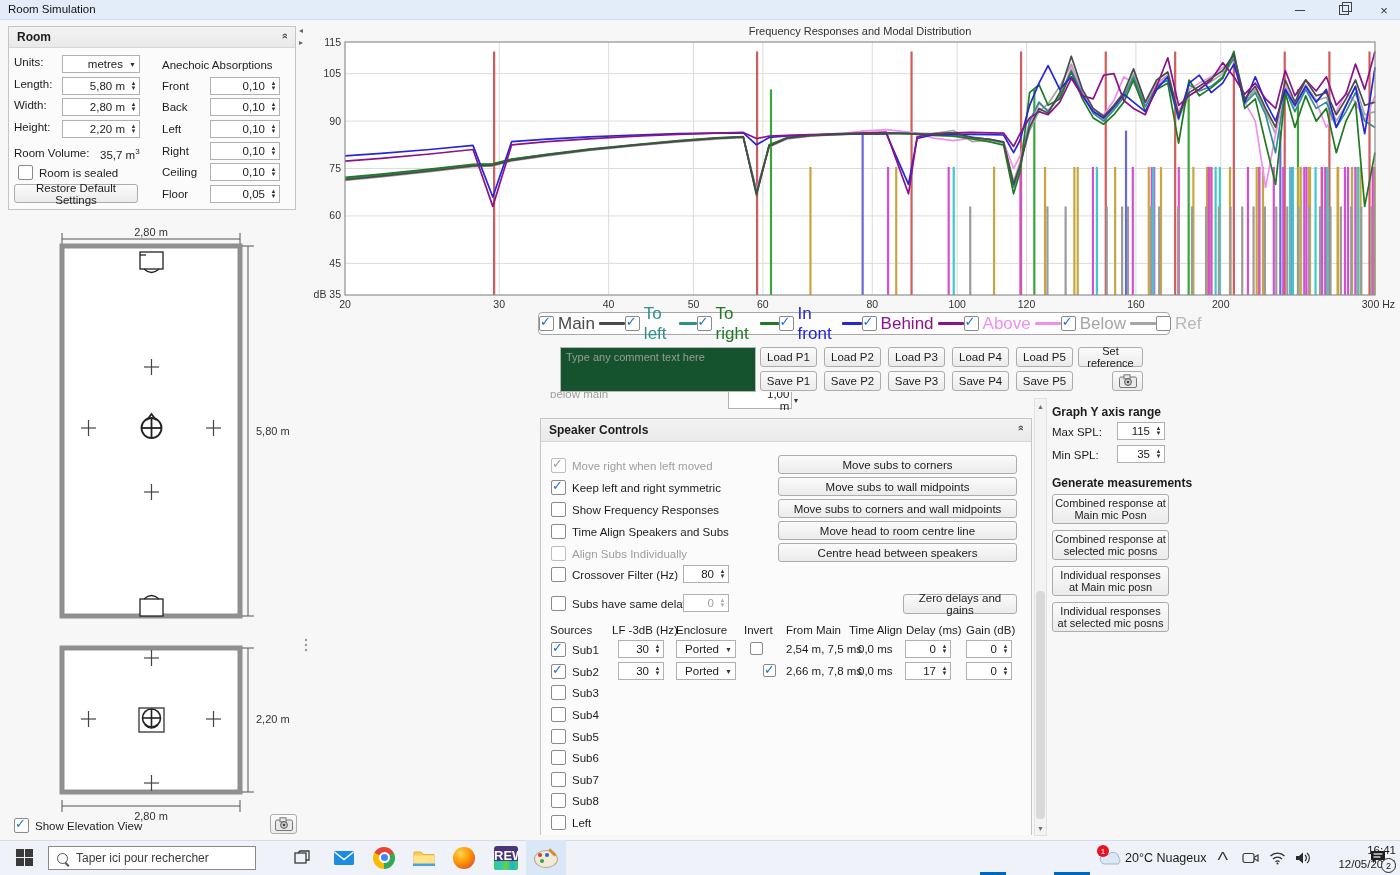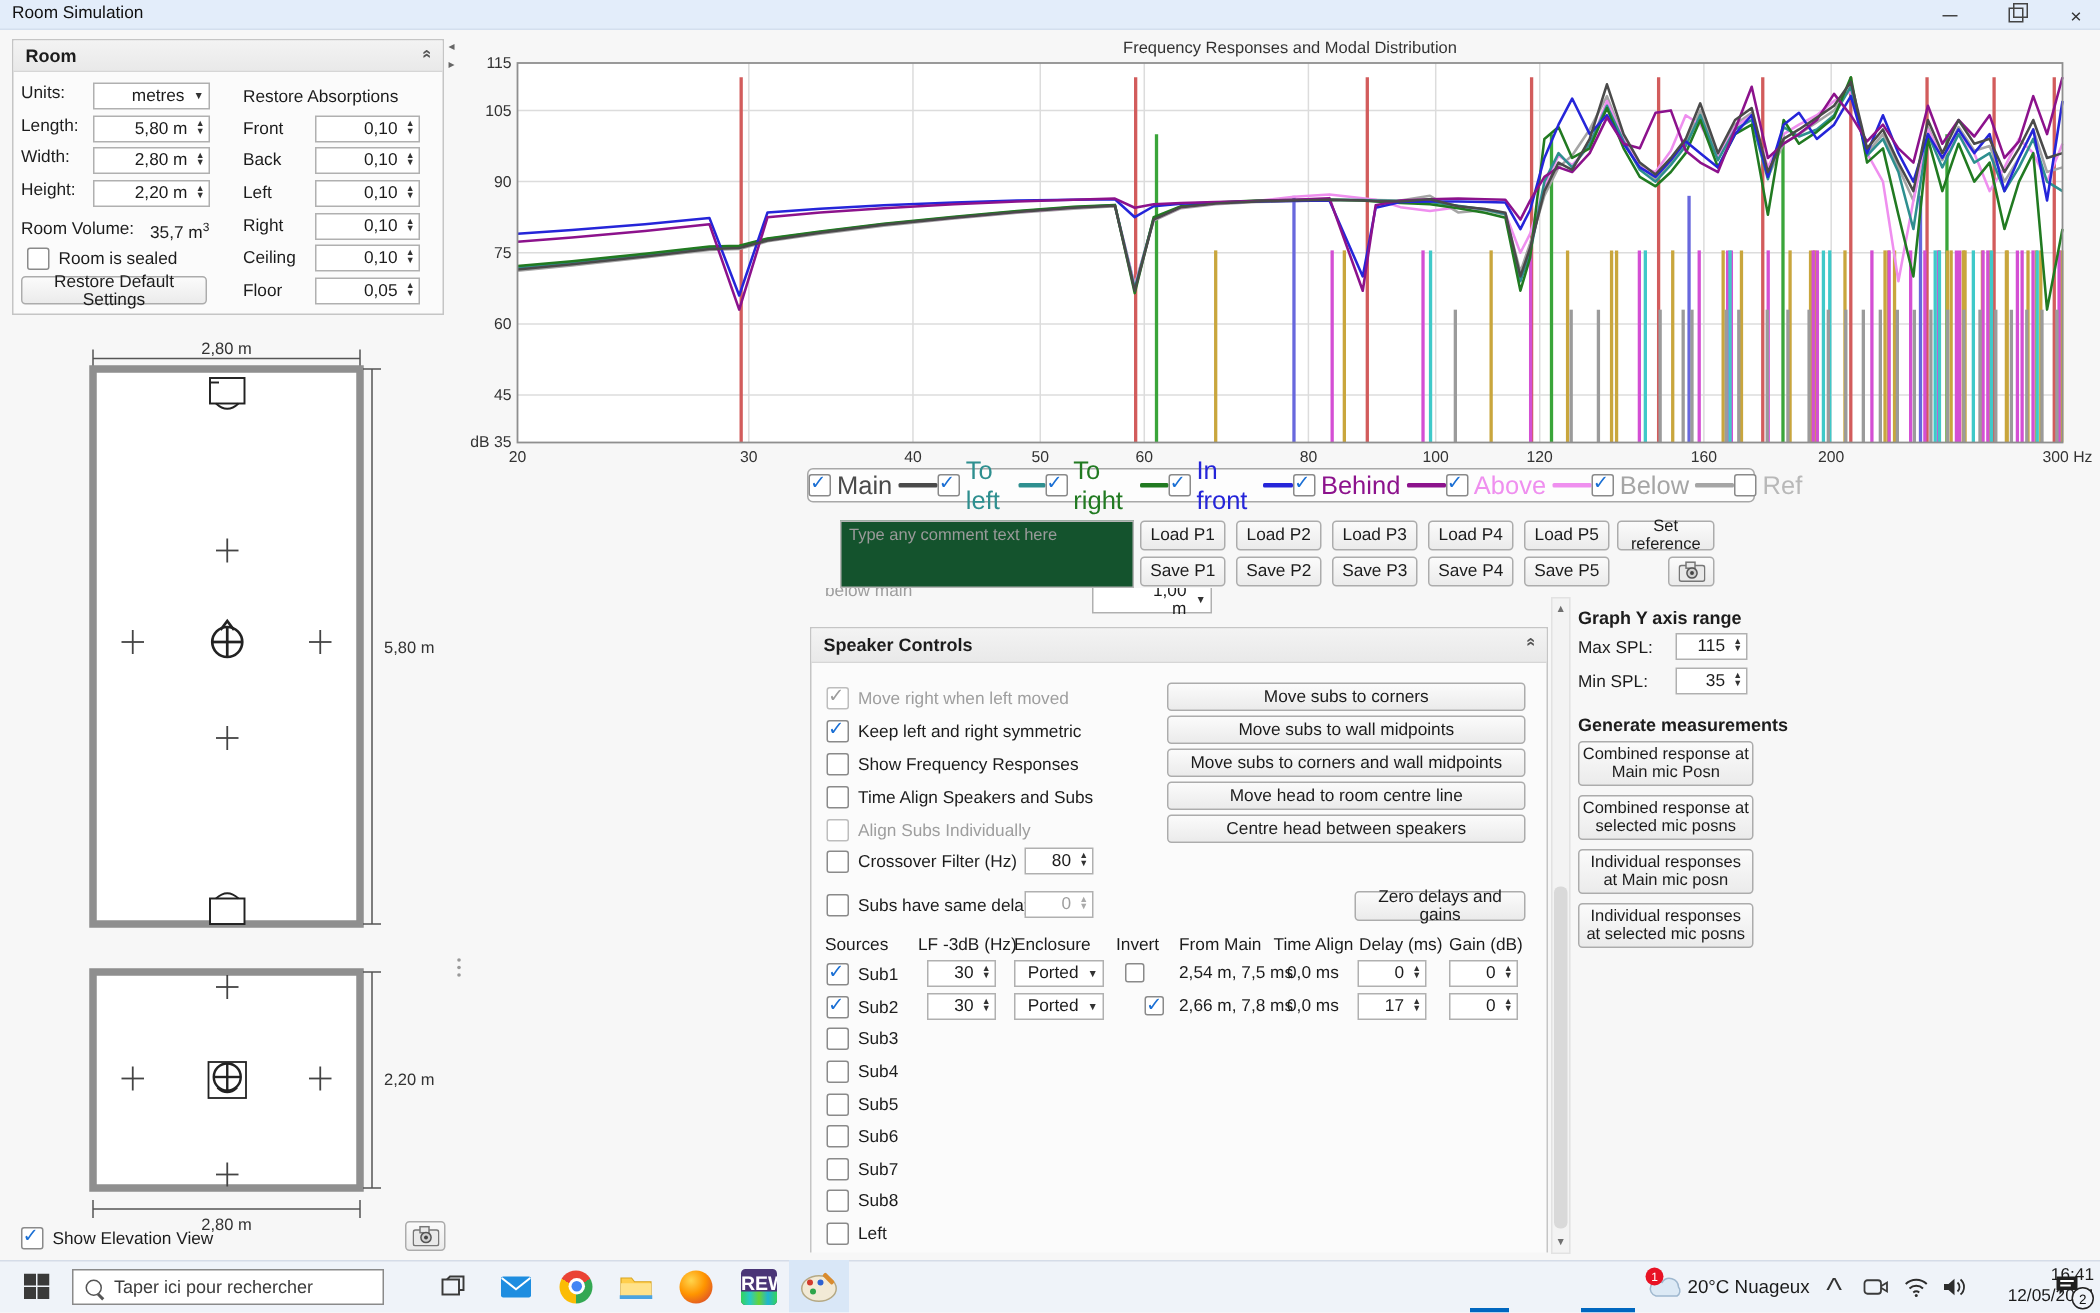--- a/index.html
+++ b/index.html
@@ -112,21 +112,21 @@
         <span class="lbl">Height:</span>
       </div>
       <span class="field abs" style="left: 62px; top: 120px; width: 78px; height: 18px;">
         <span class="fval">2,20 m</span>
         <span class="sa">
           <i>▲</i>
           <i>▼</i>
         </span>
       </span>
     </div>
-  <div class="abs lbl" style="left:162px;top:59px;">Restore Absorptions</div>
+  <div class="abs lbl" style="left:162px;top:59px;">Anechoic Absorptions</div>
   <div id="absorption-rows">
       <span class="lbl abs" style="left: 162px; top: 80px;">Front</span>
       <span class="field abs" style="left: 210px; top: 77px; width: 70px; height: 18px;">
         <span class="fval">0,10</span>
         <span class="sa">
           <i>▲</i>
           <i>▼</i>
         </span>
       </span>
       <span class="lbl abs" style="left: 162px; top: 101px;">Back</span>
@@ -492,21 +492,21 @@
     <svg width="18" height="14" viewBox="0 0 18 14">
       <rect x="0.5" y="3" width="17" height="10.5" rx="1.5" fill="#e9e9e9" stroke="#777"></rect>
       <rect x="5" y="0.8" width="6" height="4" fill="#e9e9e9" stroke="#777"></rect>
       <circle cx="9" cy="8" r="3.4" fill="#cfcfcf" stroke="#555"></circle>
         <circle cx="9" cy="8" r="1.3" fill="#444"></circle>
     </svg>
   </div>
 
   <div class="abs" style="left:540px;top:392px;width:492px;height:20px;overflow:hidden;">
     <span class="lbl dis abs" style="left:10px;top:-4px;">below main</span>
-    <span class="field abs" style="left:188px;top:-1px;width:80px;height:18px;padding-left:35px;">
+    <span class="field abs" style="left:188px;top:-1px;width:64px;height:18px;padding-left:35px;">
       <span class="fval">1,00 m</span>
         <span class="combo-arrow">▼</span>
     </span>
   </div>
 
   <div class="abs panel" style="left:540px;top:418px;width:492px;height:417px;border-bottom:none;">
     <div class="panel-hdr" style="height:22px;">
       <span>Speaker Controls</span>
       <span class="hdr-chev">»</span>
     </div>

